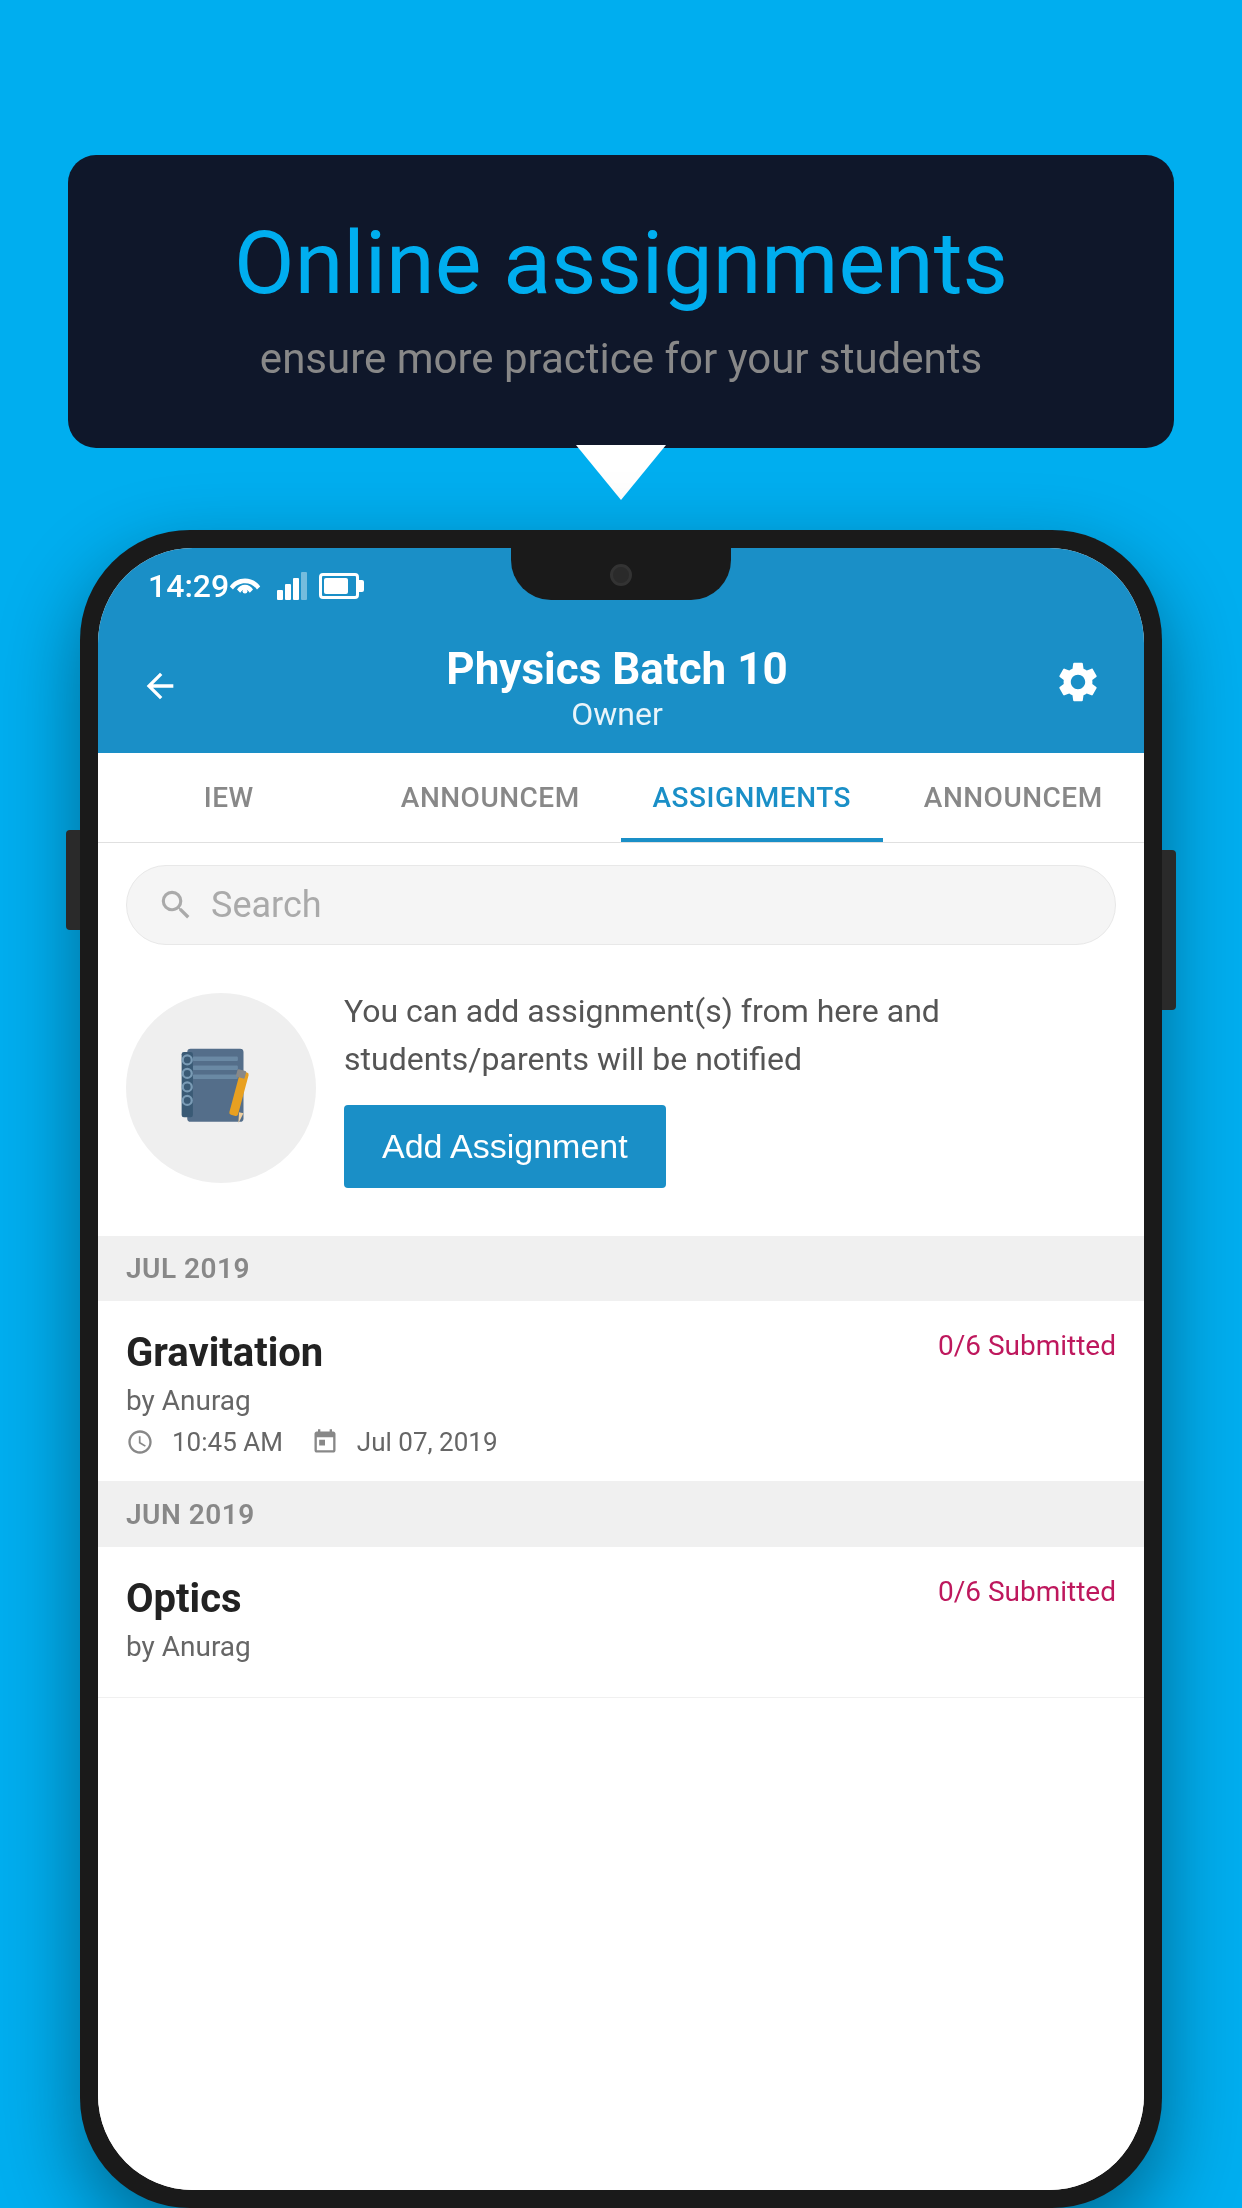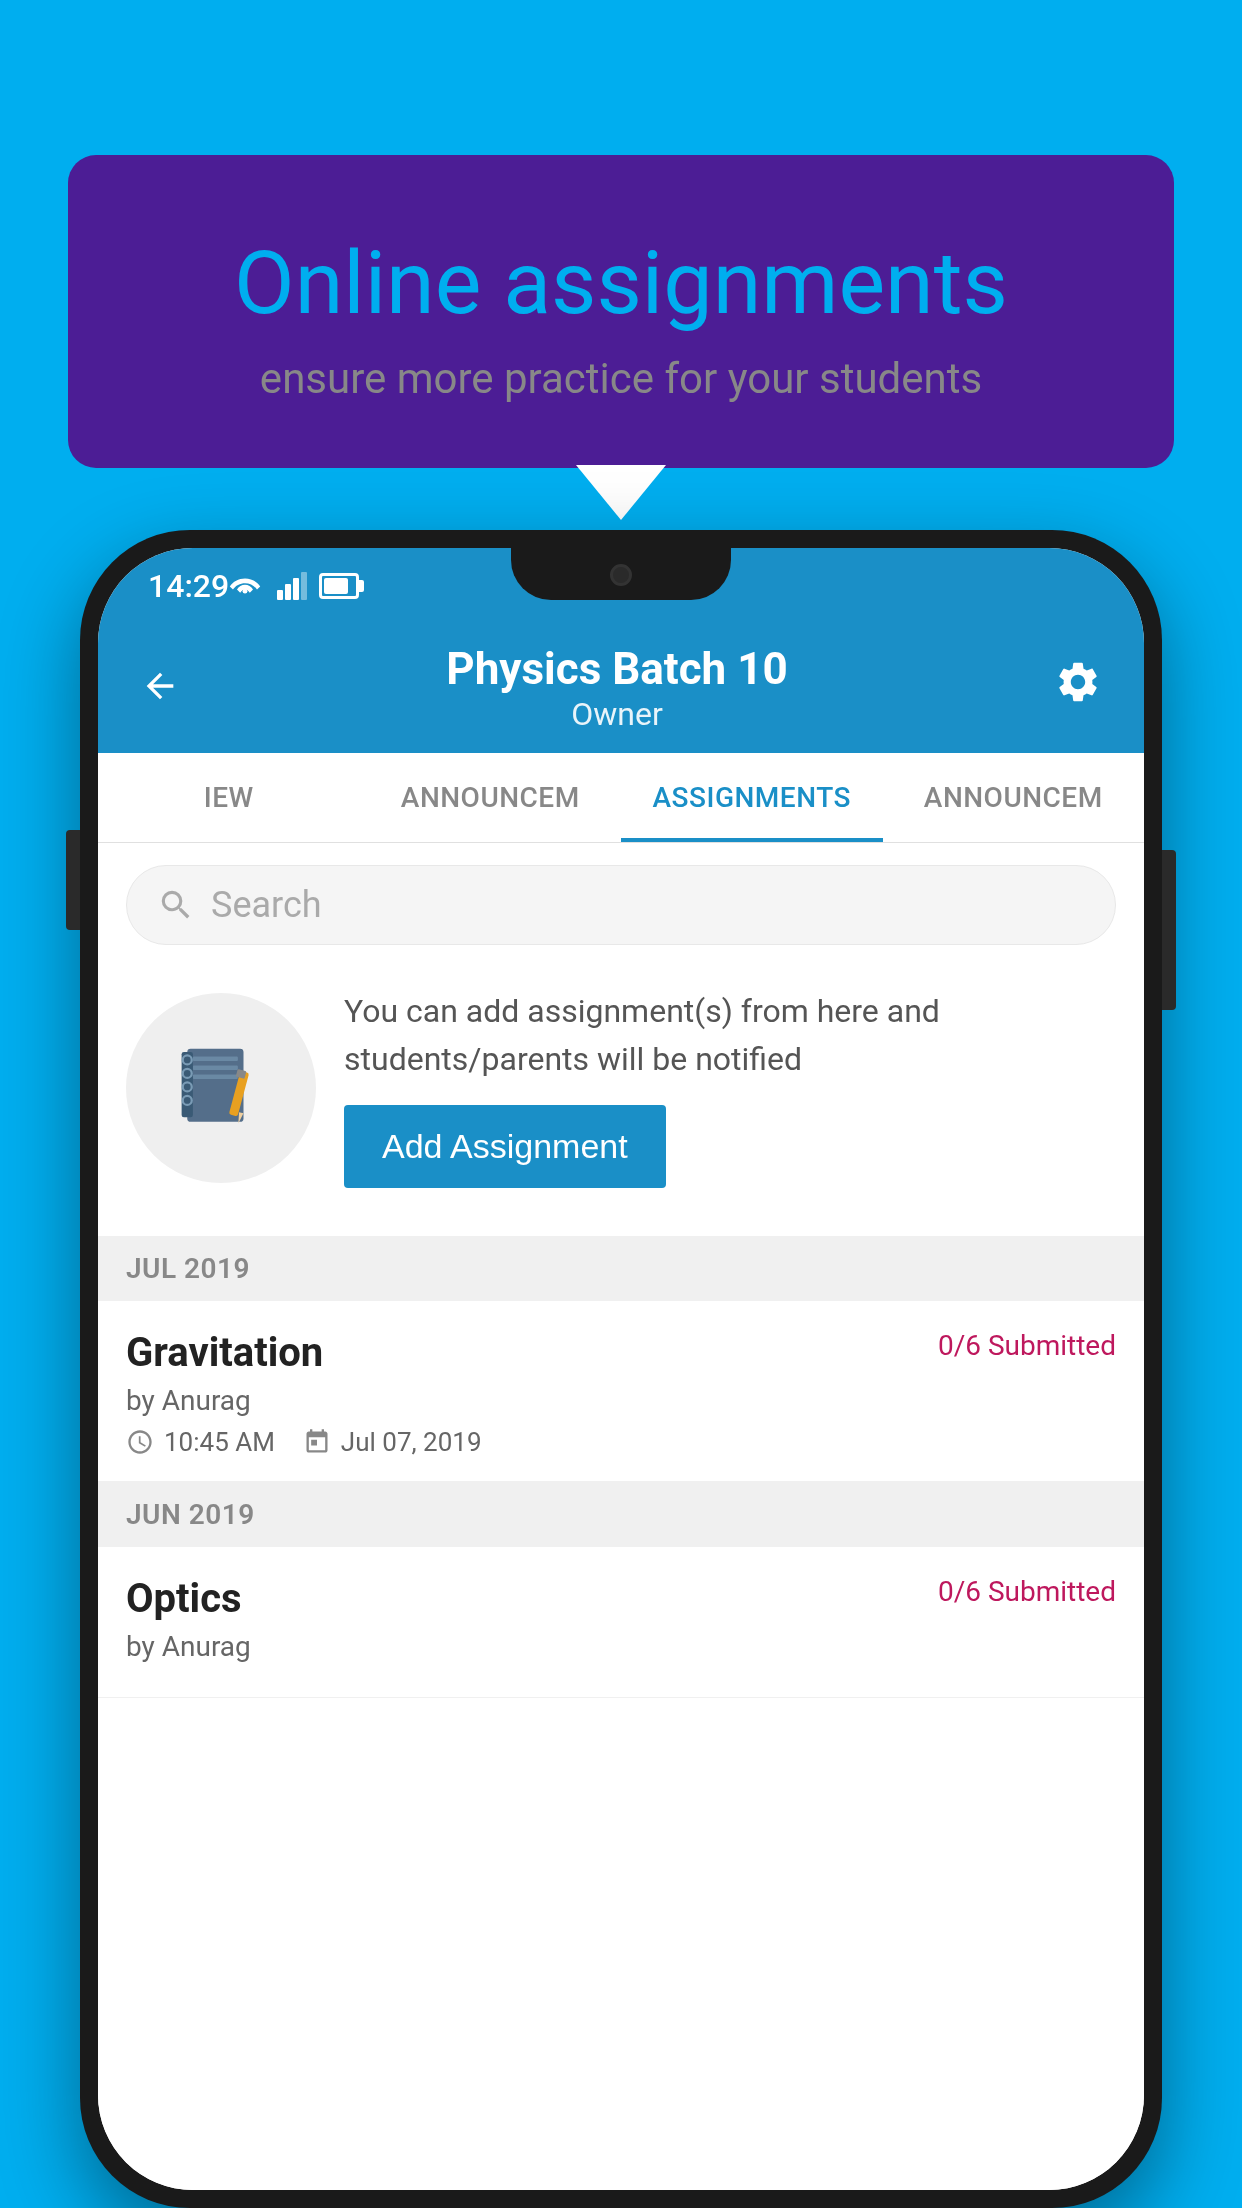--- a/index.html
+++ b/index.html
@@ -15,23 +15,23 @@
 
     
     .speech-bubble-container {
       position: absolute;
       top: 155px;
       left: 68px;
       width: 1106px;
     }
 
     .speech-bubble {
-      background: #4c1d95;
+      background: #0f172a;
       border-radius: 28px;
-      padding: 80px 70px 65px;
+      padding: 60px 70px 65px;
       position: relative;
     }
 
     .speech-bubble::after {
       content: '';
       position: absolute;
       bottom: -52px;
       left: 50%;
       transform: translateX(-50%);
       width: 0;
@@ -377,21 +377,21 @@
       display: flex;
       align-items: center;
       gap: 28px;
       font-size: 26px;
       color: #666;
     }
 
     .meta-item {
       display: flex;
       align-items: center;
-      gap: 10px;
+      gap: 18px;
       justify-content: center;
     }
 
     
     .side-button-left {
       position: absolute;
       left: -14px;
       top: 300px;
       width: 14px;
       height: 100px;

